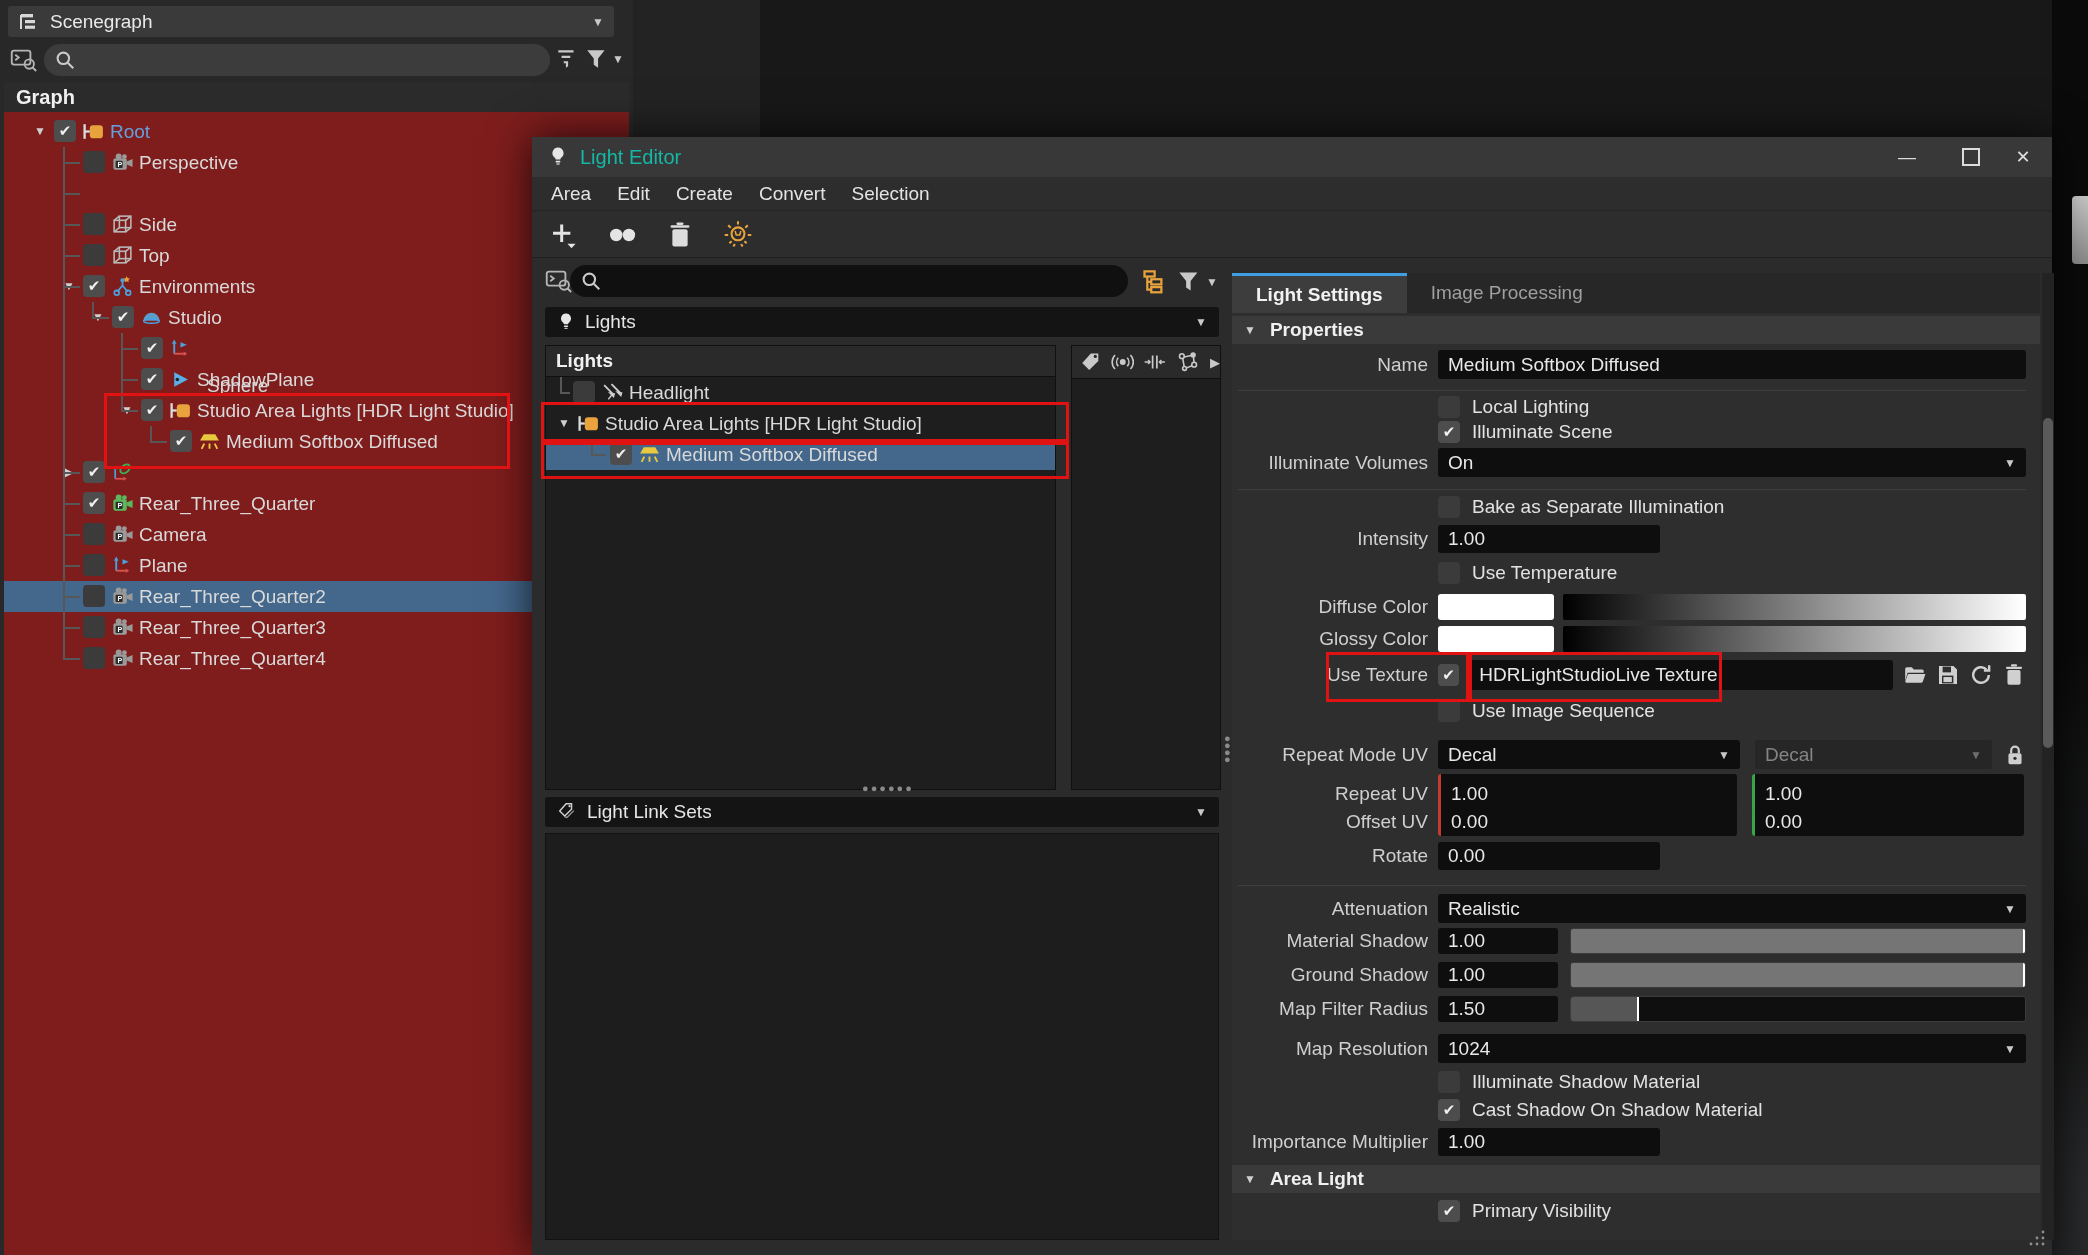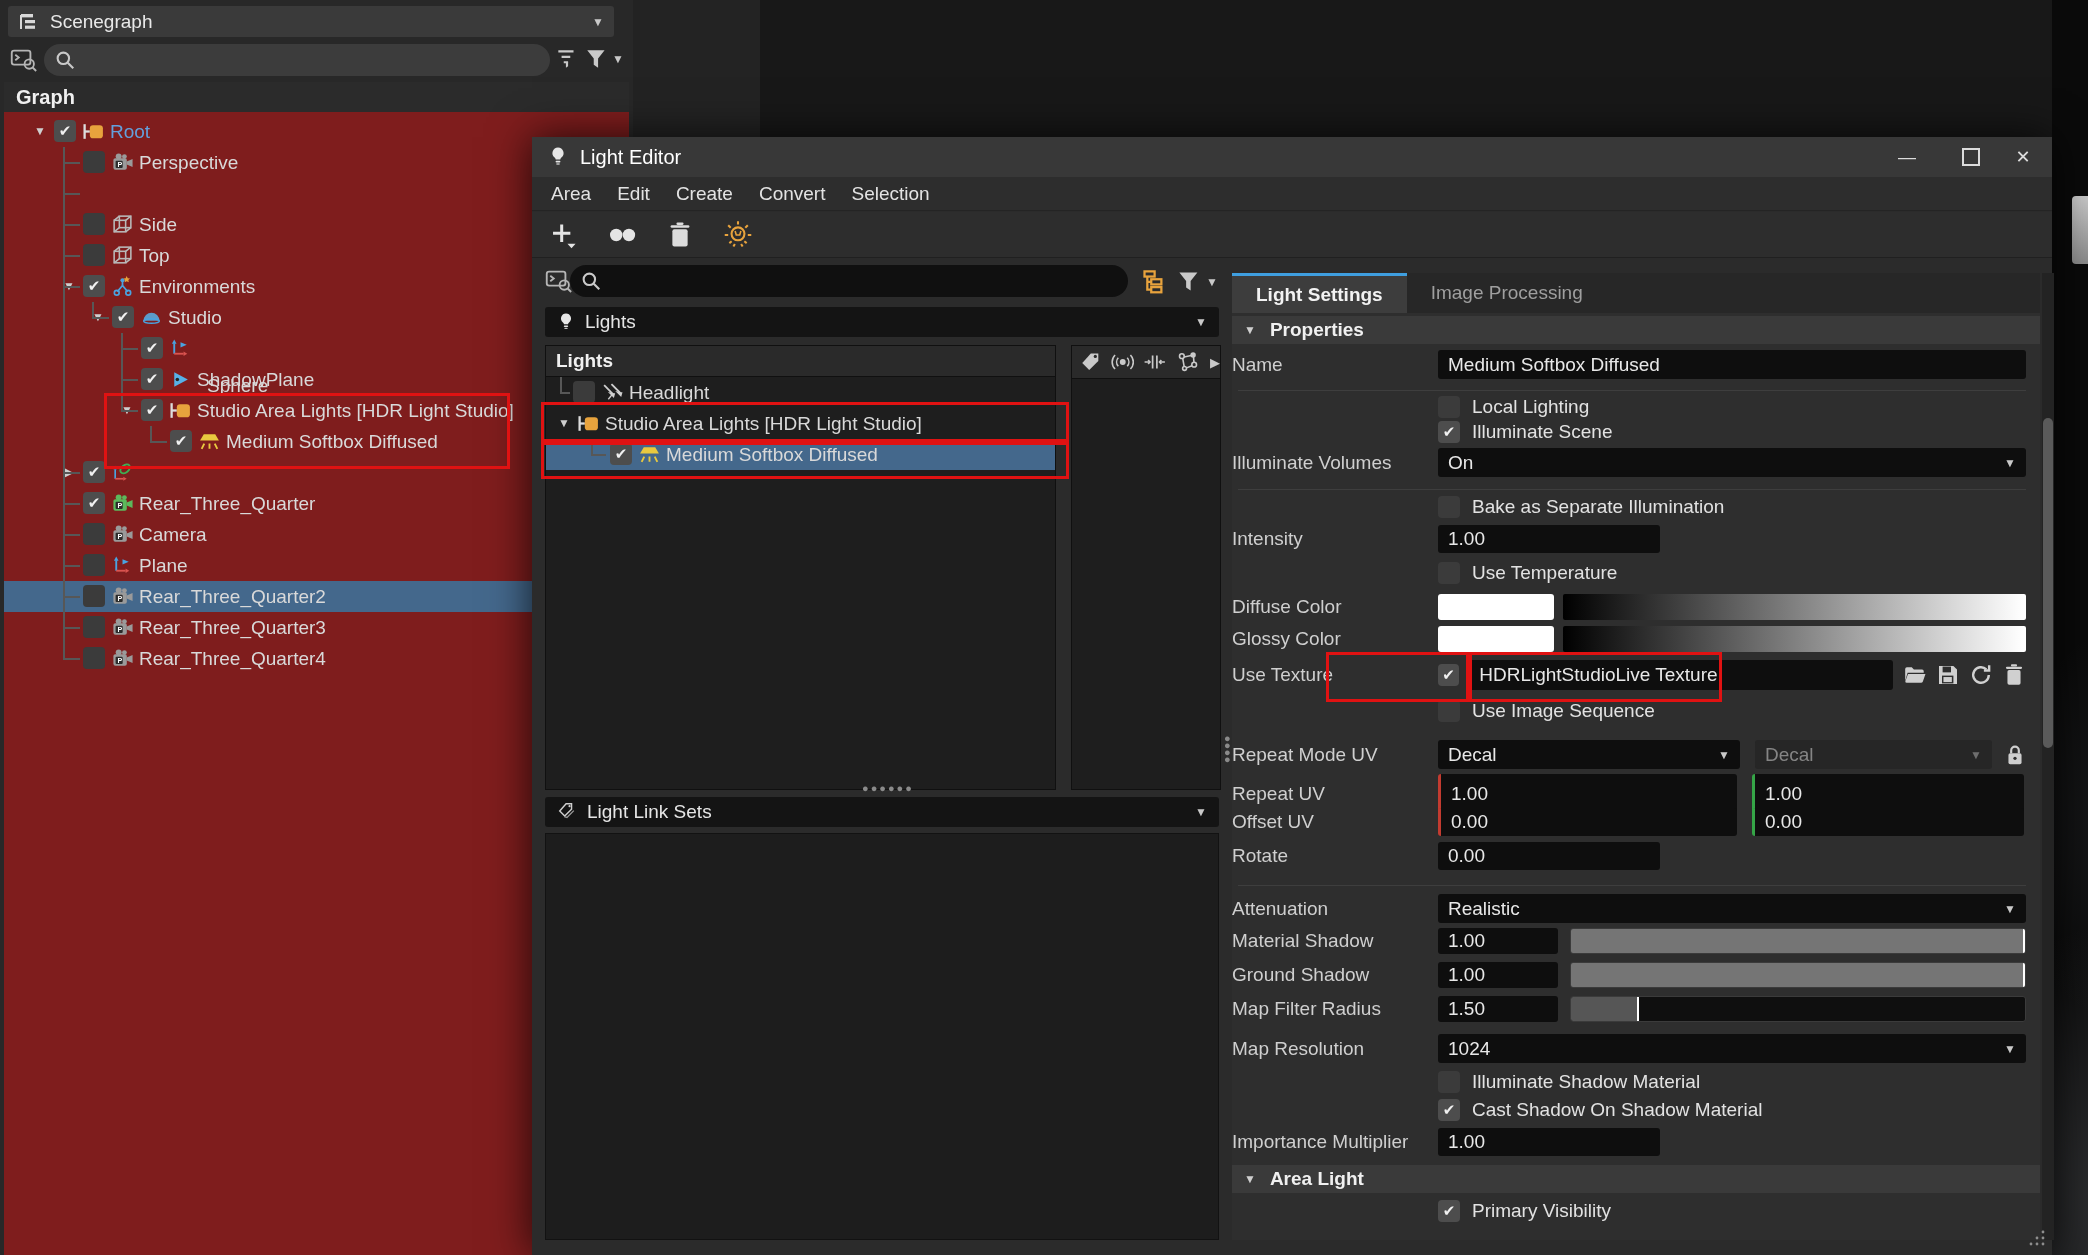--- a/index.html
+++ b/index.html
@@ -37,21 +37,21 @@
   .tlabel.blue{color:#64a0dc;}
   .sfx{color:#3fae53;}
   .vline{position:absolute;width:2px;background:#575757;}
   .hstub{position:absolute;height:2px;background:#575757;}
   
   .redbox{position:absolute;border:3px solid #e01212;pointer-events:none;z-index:60;}
   
   #lightwin{position:absolute;left:532px;top:137px;width:1520px;height:1118px;background:#2b2b2b;box-shadow:0 0 40px rgba(0,0,0,.75);}
   .titlebar{position:absolute;left:0;top:0;width:100%;height:40px;background:#383838;display:flex;align-items:center;}
   .titlebar .ticn{margin-left:16px;width:20px;height:22px;}
-  .titlebar .t{margin-left:12px;font-size:20px;color:#ffffff;}
+  .titlebar .t{margin-left:12px;font-size:20px;color:#14b8a6;}
   .wctl{position:absolute;top:0;width:46px;height:40px;display:flex;align-items:center;justify-content:center;color:#dcdcdc;font-size:18px;}
   .menubar{position:absolute;left:0;top:40px;width:100%;height:34px;background:#2d2d2d;display:flex;align-items:center;padding-left:6px;box-sizing:border-box;border-bottom:1px solid #242424;}
   .menubar span{padding:0 13px;color:#e3e3e3;}
   .toolbar{position:absolute;left:0;top:75px;width:100%;height:46px;background:#2d2d2d;border-bottom:1px solid #202020;display:flex;align-items:center;gap:26px;padding-left:16px;box-sizing:border-box;}
   .tbtn{width:32px;height:32px;display:flex;align-items:center;justify-content:center;}
   
   .le-search-icon{position:absolute;left:13px;top:131px;width:28px;height:26px;}
   .le-pill{position:absolute;left:38px;top:128px;width:558px;height:32px;background:#101010;border-radius:16px;display:flex;align-items:center;padding-left:10px;box-sizing:border-box;}
   .le-hier{position:absolute;left:608px;top:131px;width:27px;height:27px;}
   .le-funnel{position:absolute;left:644px;top:131px;display:flex;align-items:center;}
@@ -69,21 +69,21 @@
   .hsplit{position:absolute;left:330px;top:645px;color:#8a8a8a;font-size:11px;letter-spacing:2px;}
   .vsplit{position:absolute;left:690px;top:128px;width:8px;height:975px;}
   .vsplit .grip{position:absolute;left:2px;top:470px;color:#8a8a8a;font-size:11px;line-height:7px;}
   #below-panel{position:absolute;left:13px;top:696px;width:674px;height:407px;background:#1d1d1d;border:1px solid #121212;box-sizing:border-box;}
   
   #tabs{position:absolute;left:700px;top:136px;width:808px;height:40px;background:#272727;display:flex;}
   .tab{height:100%;display:flex;align-items:center;justify-content:center;padding:0 24px;color:#9f9f9f;box-sizing:border-box;}
   .tab.active{background:#3d3d3d;border-top:3px solid #3f9fe0;color:#f2f2f2;font-weight:bold;}
   #props-body{position:absolute;left:700px;top:176px;width:808px;height:927px;background:#2e2e2e;overflow:hidden;}
   .prow{position:absolute;left:0;right:14px;display:flex;align-items:center;}
-  .plabel{width:196px;padding-right:10px;color:#cfcfcf;flex:none;white-space:nowrap;}
+  .plabel{width:196px;text-align:right;padding-right:10px;color:#cfcfcf;flex:none;white-space:nowrap;}
   .sechdr{position:absolute;left:0;right:0;height:28px;background:#3a3a3a;display:flex;align-items:center;}
   .sechdr .arr{margin-left:12px;font-size:12px;color:#cfcfcf;}
   .sechdr .st{margin-left:14px;font-weight:bold;color:#f0f0f0;}
   .inp,.dd{background:#0e0e0e;border-radius:3px;height:100%;display:flex;align-items:center;padding:0 10px;box-sizing:border-box;color:#e8e8e8;}
   .dd .caret{margin-left:auto;}
   .dd.disabled{background:#262626;color:#858585;}
   .inp.redl{border-left:3px solid #c33b30;}
   .inp.greenl{border-left:3px solid #35a547;}
   .cklabel{margin-left:12px;color:#e2e2e2;white-space:nowrap;}
   .psep{position:absolute;left:6px;right:14px;height:1px;background:#3e3e3e;}

